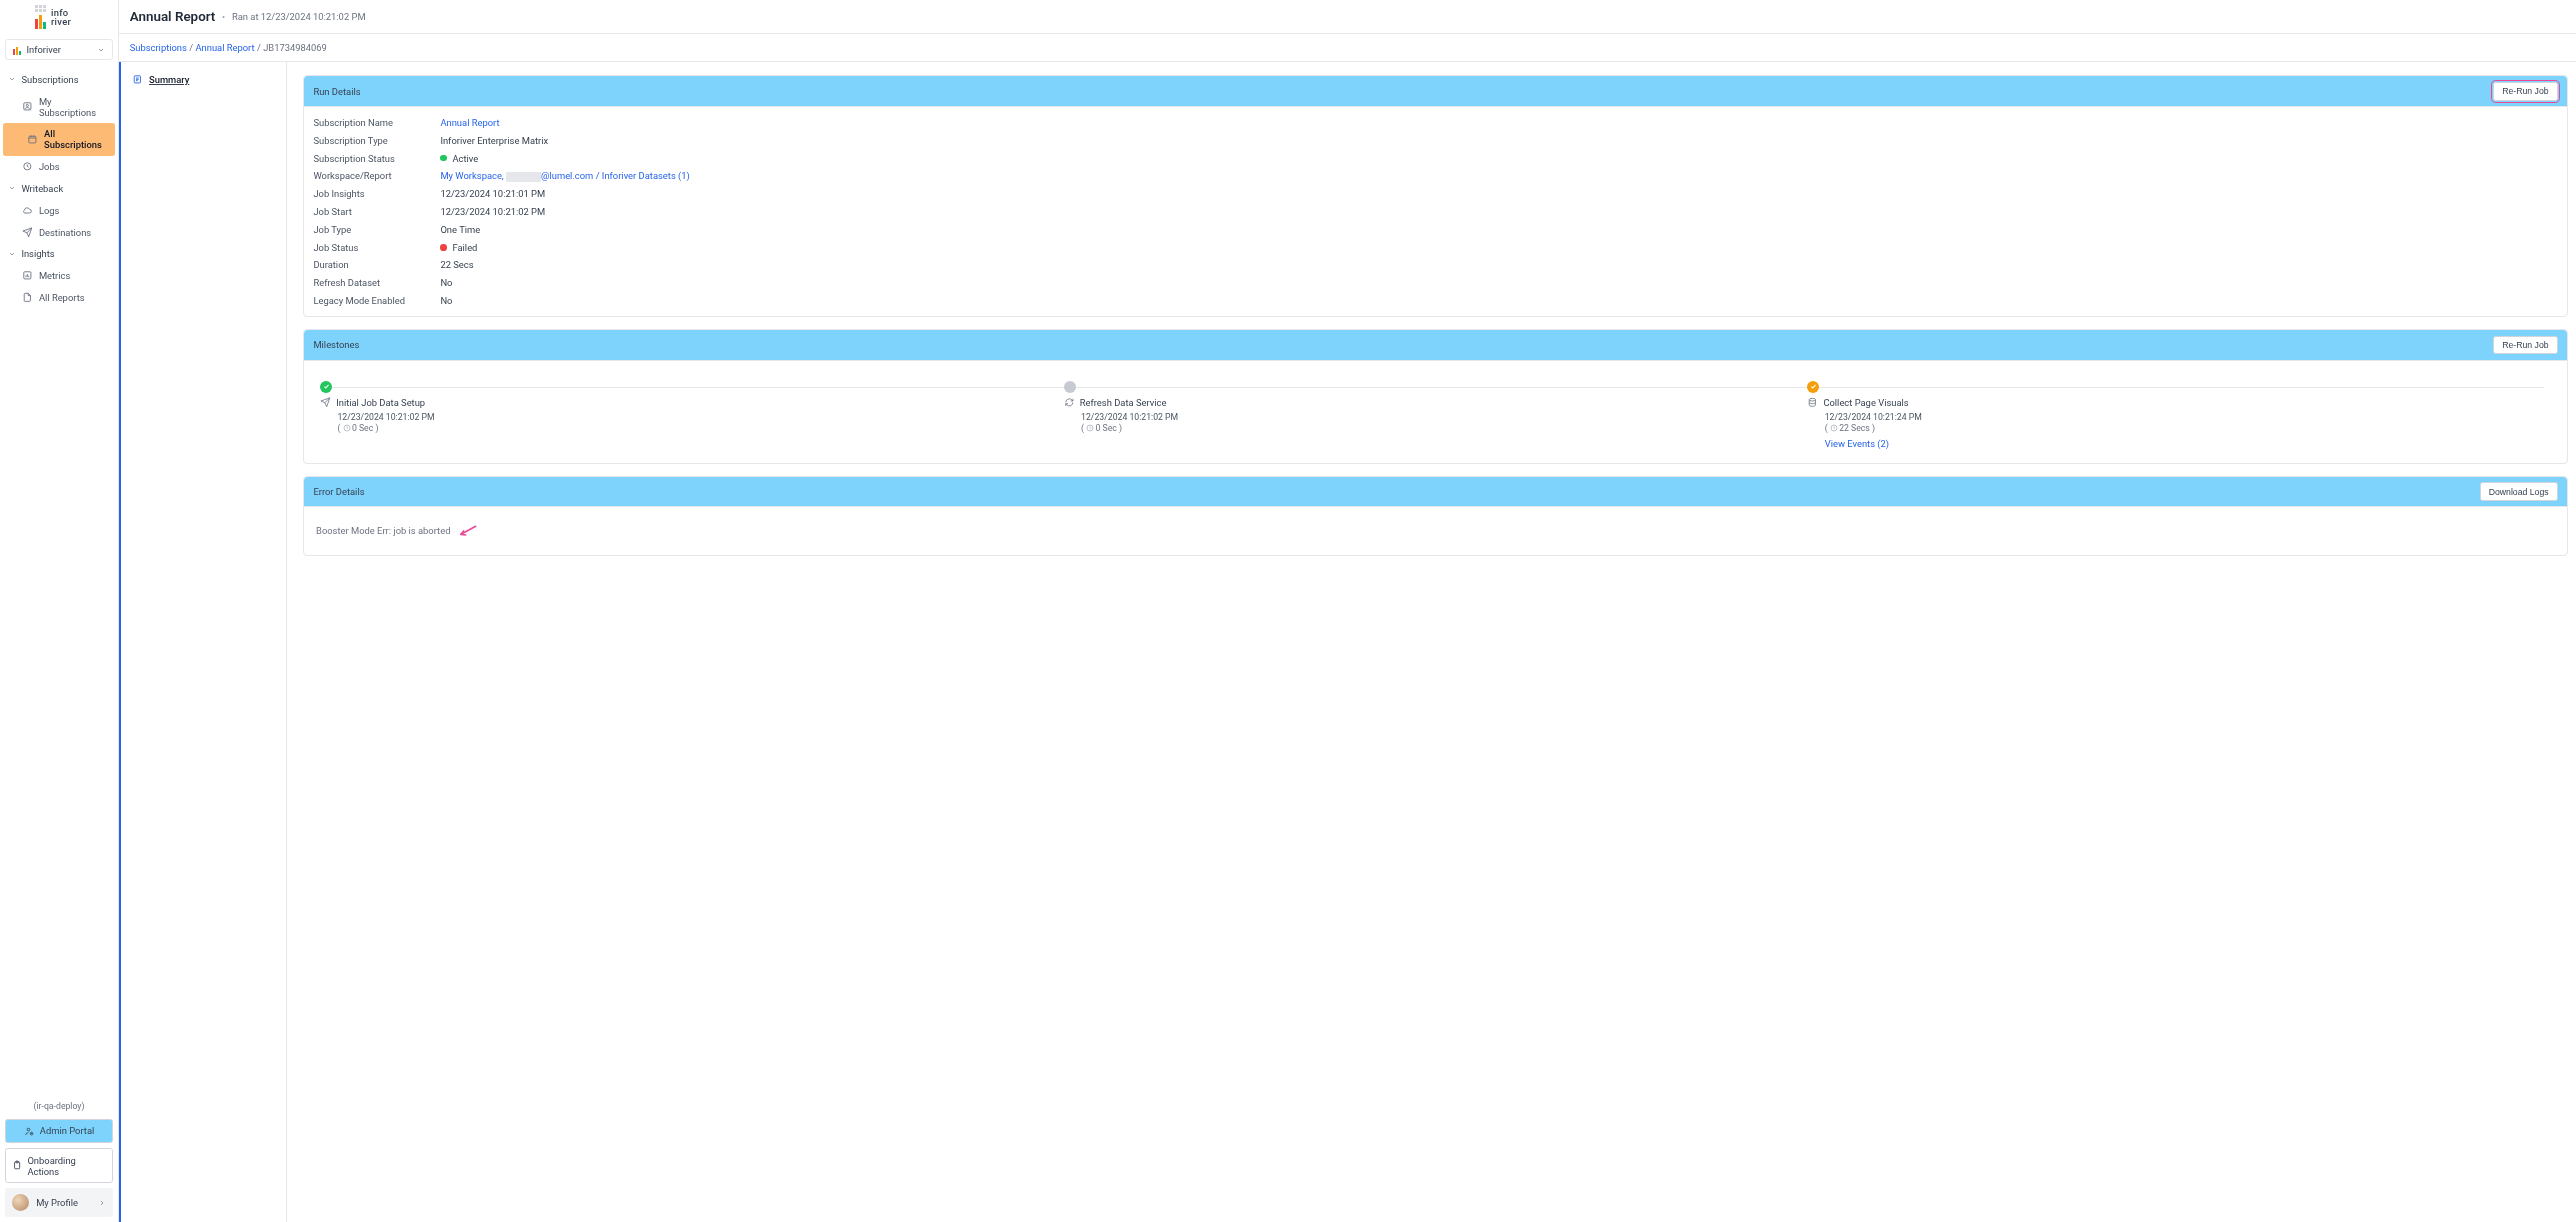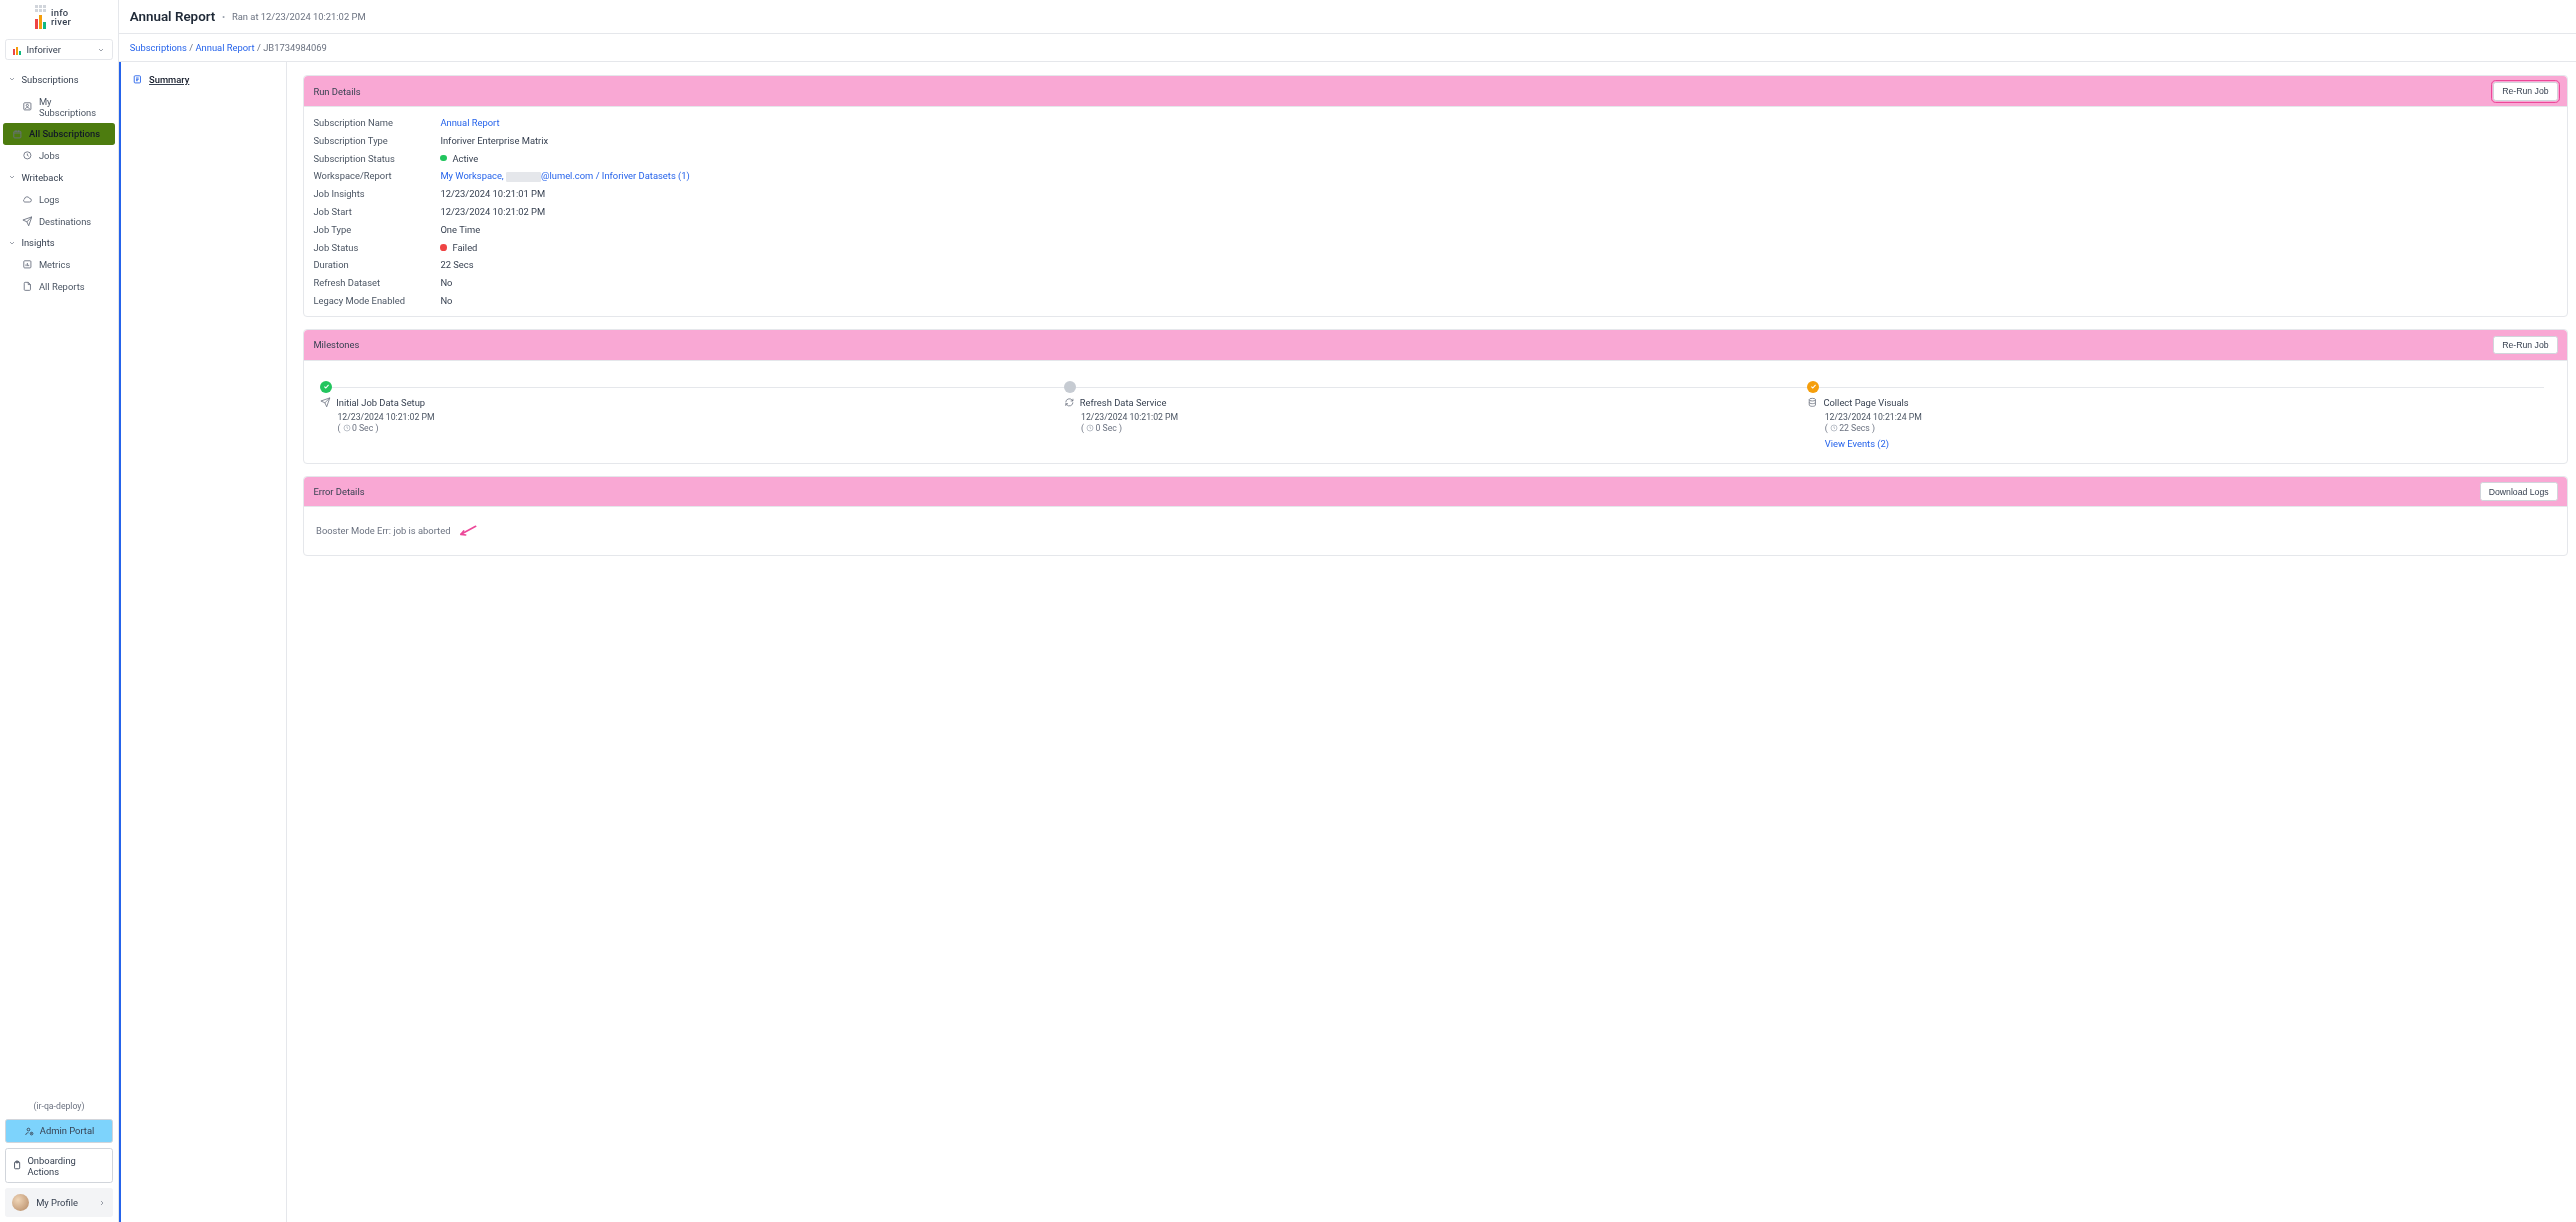--- a/index.html
+++ b/index.html
@@ -30,21 +30,21 @@
 .mini-bars { display:flex; align-items:flex-end; gap:1px; height:9.4px;}
 .mini-bars span { width:2px; }
 .mb1 { background:#ef4444; height:5.4px;}
 .mb2 { background:#f59e0b; height:8px;}
 .mb3 { background:#10b981; height:4px;}
 
 
 .nav { flex:1; overflow:auto; padding-top:2.7px;}
 .nav-section { padding: 5.4px 8px; display:flex; align-items:center; gap:5.4px; cursor:pointer; color:#374151; font-size:9.4px;}
 .nav-item { padding: 5.4px 8px 5.4px 21.5px; display:flex; align-items:center; gap:6.7px; cursor:pointer; color:#4b5563; font-size:9.4px;}
-.nav-item.active { background:#4d7c0f; color:#111827; font-weight:500; border-radius:2.7px; margin: 0 2.7px; padding-left:9px;}
+.nav-item.active { background:#fdba74; color:#111827; font-weight:500; border-radius:2.7px; margin: 0 2.7px; padding-left:24px;}
 .nav-icon { width:10.7px; height:10.7px; display:inline-flex; align-items:center; justify-content:center; color:#6b7280; flex-shrink:0;}
 .chev { width:8px; height:8px; }
 
 
 .sb-footer { padding: 5.4px; display:flex; flex-direction:column; gap:5.4px;}
 .sb-env { text-align:center; color:#6b7280; font-size:8.7px; padding:2.7px;}
 .sb-btn { border:0.7px solid #d1d5db; background:#7dd3fc; border-radius:2.7px; padding:5.4px; display:flex; align-items:center; justify-content:center; gap:5.4px; cursor:pointer; font-size:9.4px; color:#374151;}
 .sb-btn.white { background:#fff; }
 .profile-row { background:#f3f4f6; border-radius:2.7px; padding:5.4px 6.7px; display:flex; align-items:center; gap:6.7px; cursor:pointer;}
 .avatar-sm { width:17.4px; height:17.4px; border-radius:50%; background: radial-gradient(circle at 35% 35%, #f0d6b8, #b38763); }
@@ -62,21 +62,21 @@
 
 .content-row { flex:1; display:flex; overflow:hidden;}
 .left-panel { width:168px; border-right:0.7px solid #e5e7eb; border-left: 2px solid #2563eb; padding-top:5.4px;text-decoration:underline;}
 .tab-item { padding:6.7px 10.7px; display:flex; align-items:center; gap:6.7px; color:#111827; font-weight:500; font-size:9.4px;}
 .tab-icon { color:#2563eb; width:10.7px; height:10.7px;}
 
 .detail-area { flex:1; overflow:auto; padding:13.4px 8px 13.4px 16px;}
 
 
 .panel { border:0.7px solid #e5e7eb; border-radius:4px; margin-bottom:12px; }
-.panel-head { background:#f9a8d4; border-bottom:0.7px solid #e5e7eb; padding:5.4px 9.4px; display:flex; align-items:center; justify-content:space-between; border-radius:4px 4px 0 0; font-size:9.4px; color:#374151;}
+.panel-head { background:#7dd3fc; border-bottom:0.7px solid #e5e7eb; padding:5.4px 9.4px; display:flex; align-items:center; justify-content:space-between; border-radius:4px 4px 0 0; font-size:9.4px; color:#374151;}
 .panel-body { padding: 6.7px 9.4px; }
 
 .btn { border:0.7px solid #d1d5db; background:#fff; padding:3.4px 8px; border-radius:2.7px; font-size:8.7px; cursor:pointer; color:#374151;}
 .btn.highlighted { outline:1.3px solid #ec4899; outline-offset:1.3px; border-color:#d1d5db;}
 
 
 .drow { display:flex; padding:3.4px 0; font-size:9.4px;}
 .dlabel { width:127px; color:#4b5563; flex-shrink:0;}
 .dval { color:#374151; display:flex; align-items:center; gap:5.4px;}
 .link { color:#2563eb; cursor:pointer;}

